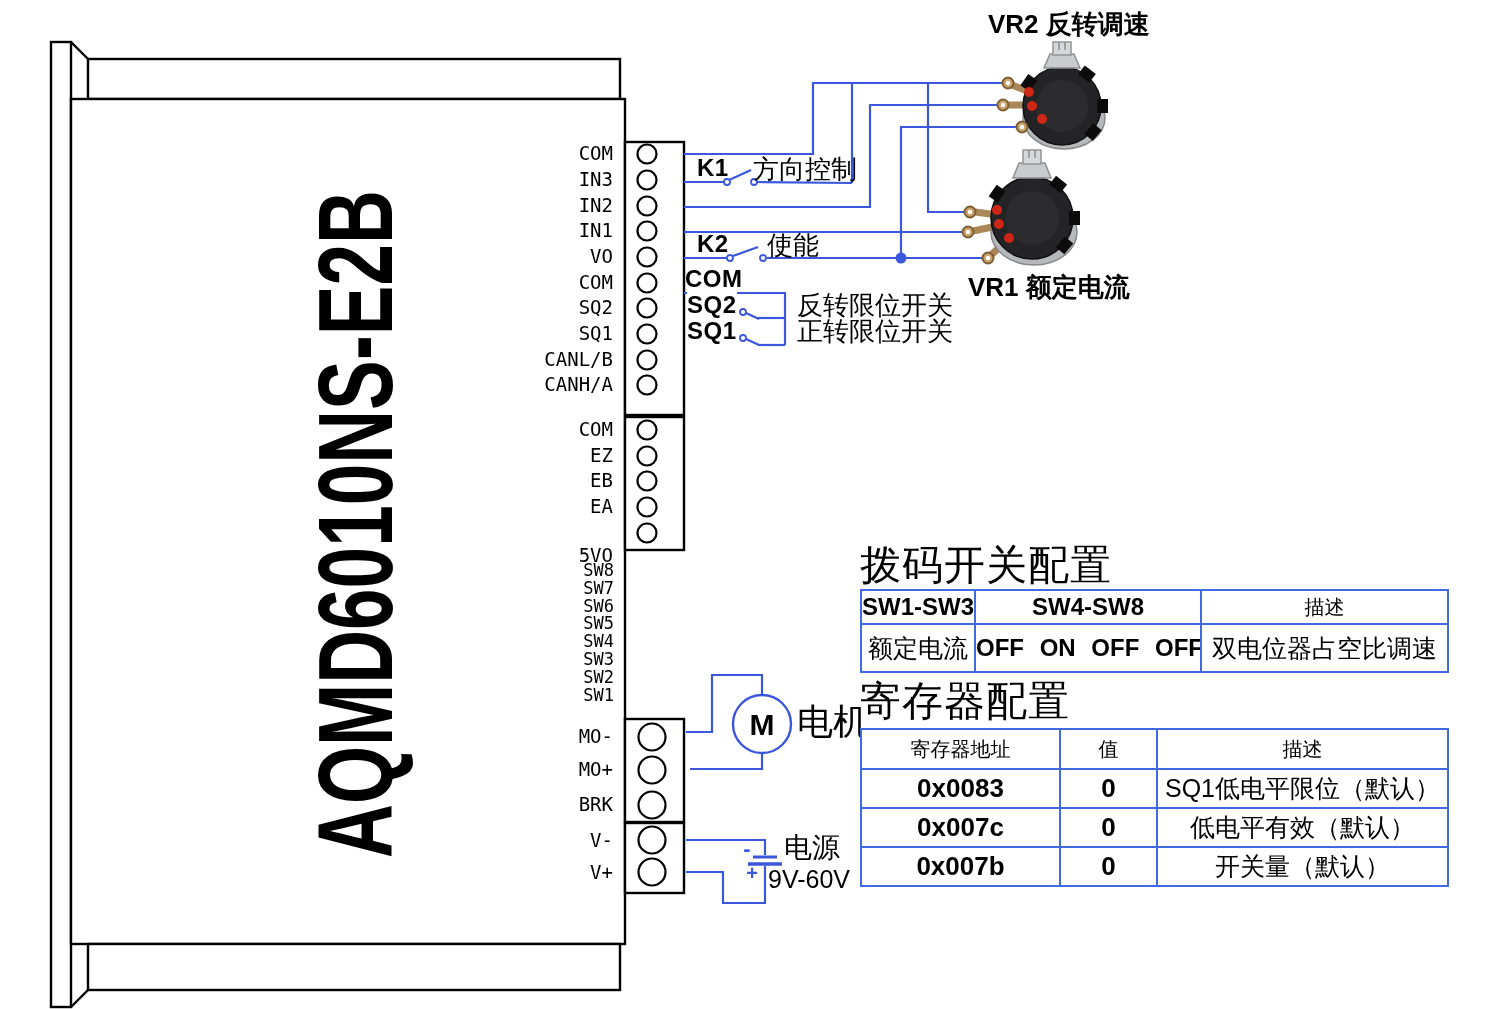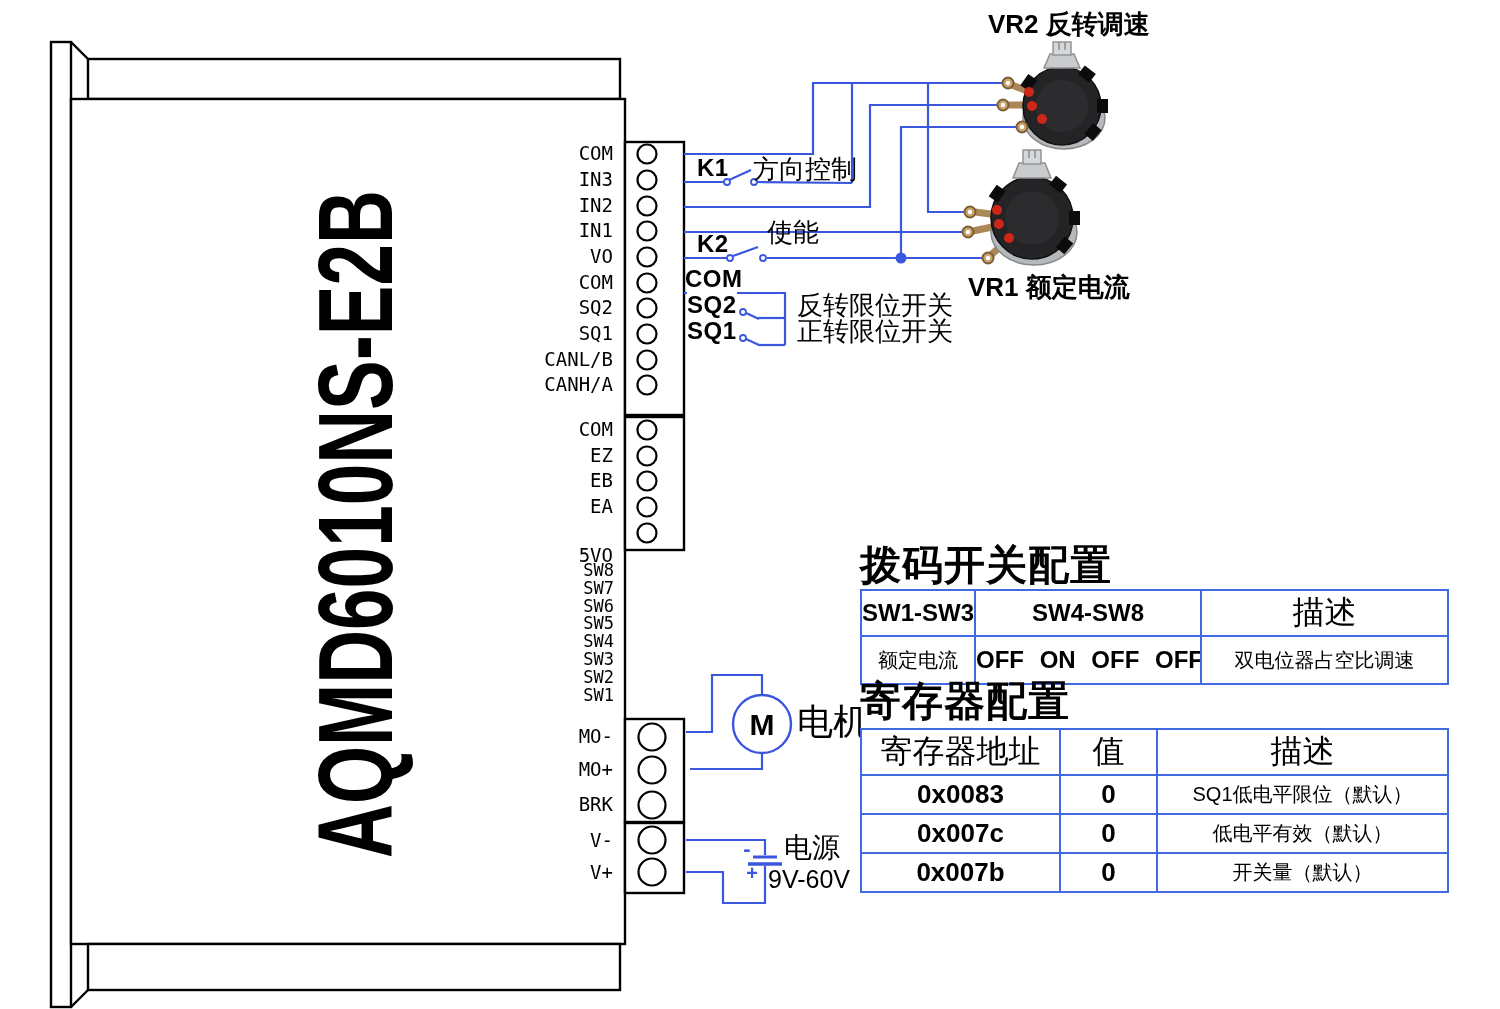--- a/index.html
+++ b/index.html
@@ -6,29 +6,29 @@
   .stage{position:relative;width:1500px;height:1009px;background:#ffffff;overflow:hidden;
          font-family:"Liberation Sans",sans-serif;color:#000;}
   .stage svg{position:absolute;left:0;top:0;}
   .lbl{position:absolute;white-space:nowrap;line-height:1.05;}
   .tl{position:absolute;right:887px;font-family:"DejaVu Sans Mono","Liberation Mono",monospace;
       font-size:19px;white-space:nowrap;line-height:1;}
   .tls{position:absolute;right:886px;font-family:"DejaVu Sans Mono","Liberation Mono",monospace;
       font-size:17px;white-space:nowrap;line-height:1;}
   .bw{font-weight:bold;font-size:24px;letter-spacing:0.5px;}
   .cn{font-size:26px;}
-  .ttl{font-weight:bold;font-size:41px;letter-spacing:1px;}
+  .ttl{font-weight:normal;font-size:41px;letter-spacing:1px;}
   .vrl{font-weight:bold;font-size:26px;}
   table.cfg{position:absolute;border-collapse:collapse;table-layout:fixed;background:#fff;padding-left:30px;}
   table.cfg td{border:2px solid #4169e1;text-align:center;vertical-align:middle;
                padding:0;overflow:hidden;white-space:nowrap;}
-  .hd{font-size:32px;}
+  .hd{font-size:20px;}
   .hlat{font-size:24px;font-weight:bold;font-family:"Liberation Sans",sans-serif;}
   .adr{font-size:26px;font-weight:bold;}
-  .dsc{font-size:20px;}
+  .dsc{font-size:25px;}
   .offs{font-size:24px;font-weight:bold;word-spacing:9px;}
 </style>
 </head>
 <body>
 
 <div class="stage">
 
 <svg width="1500" height="1009" viewBox="0 0 1500 1009">
 
   <g stroke="#000" stroke-width="2.4" fill="#fff">
@@ -215,21 +215,21 @@
 
   <div class="tl" style="top:727px">MO-</div>
   <div class="tl" style="top:760px">MO+</div>
   <div class="tl" style="top:795px">BRK</div>
   <div class="tl" style="top:831px">V-</div>
   <div class="tl" style="top:863px">V+</div>
 
   <div class="lbl bw" style="left:697px;top:155px">K1</div>
   <div class="lbl cn" style="left:753px;top:156px">方向控制</div>
   <div class="lbl bw" style="left:697px;top:231px">K2</div>
-  <div class="lbl cn" style="left:767px;top:219px">使能</div>
+  <div class="lbl cn" style="left:767px;top:232px">使能</div>
   <div class="lbl bw" style="left:685px;top:266px">COM</div>
   <div class="lbl bw" style="left:687px;top:292px;background:#fff">SQ2</div>
   <div class="lbl cn" style="left:797px;top:292px">反转限位开关</div>
   <div class="lbl bw" style="left:687px;top:318px;background:#fff">SQ1</div>
   <div class="lbl cn" style="left:797px;top:318px">正转限位开关</div>
 
   <div class="lbl cn" style="left:797px;top:703px;font-size:36px">电机</div>
   <div class="lbl cn" style="left:784px;top:833px;font-size:28px">电源</div>
   <div class="lbl" style="left:768px;top:866px;font-size:25px">9V-60V</div>
 

